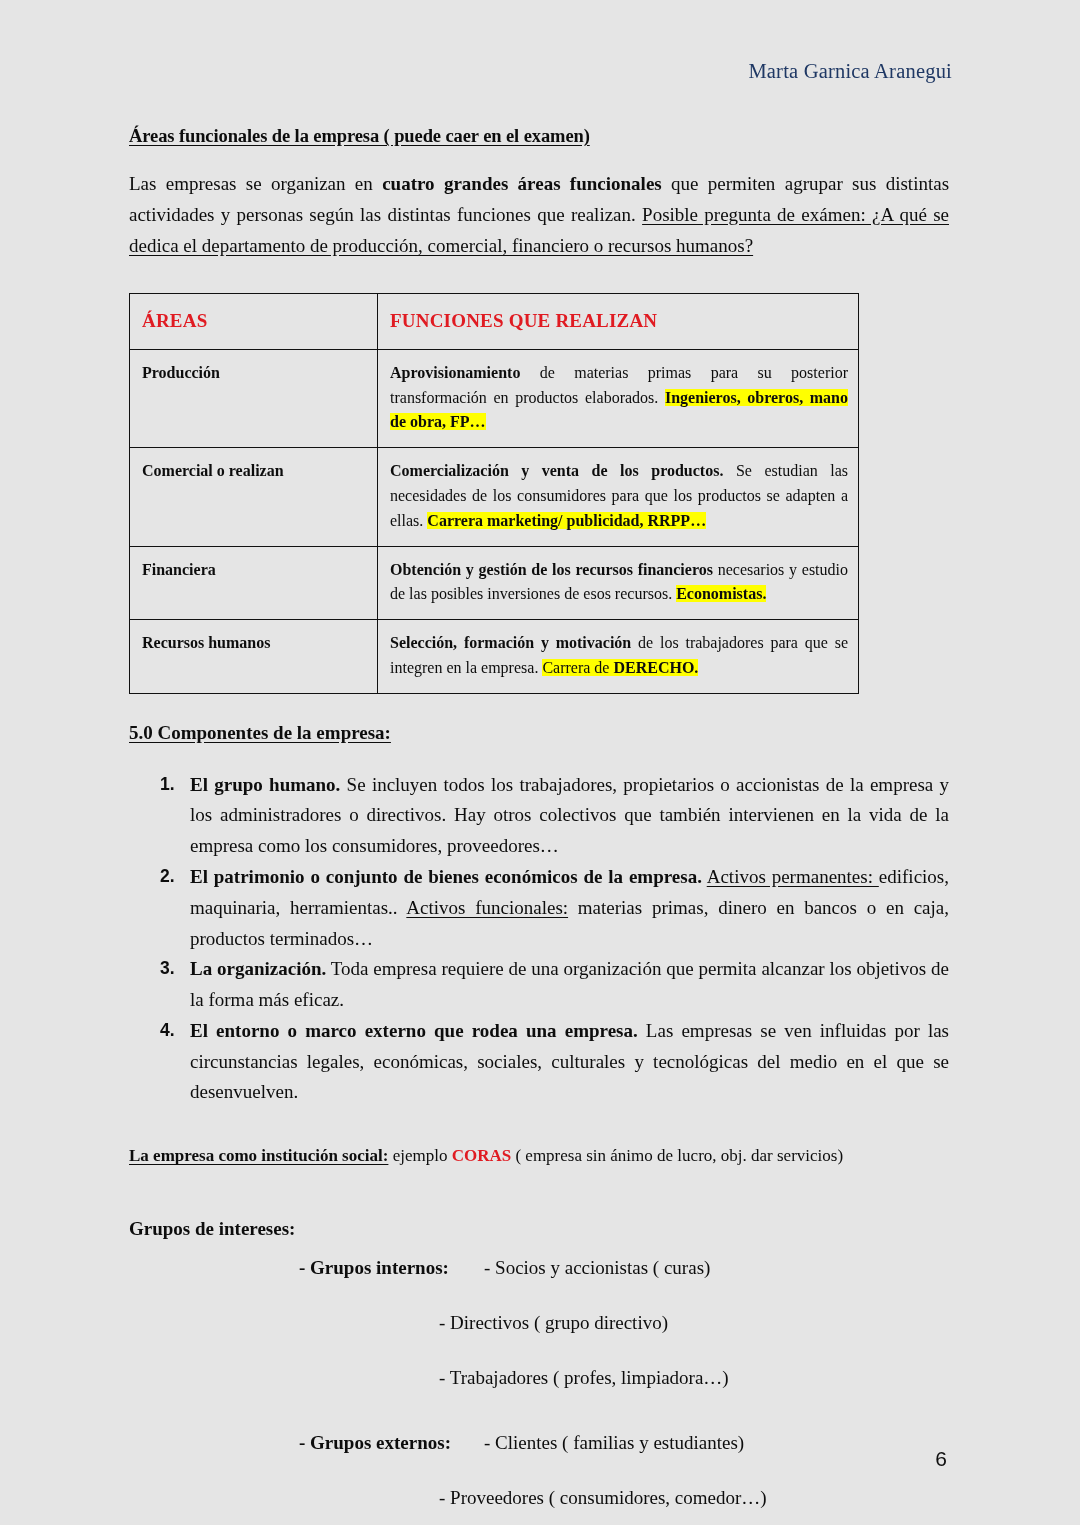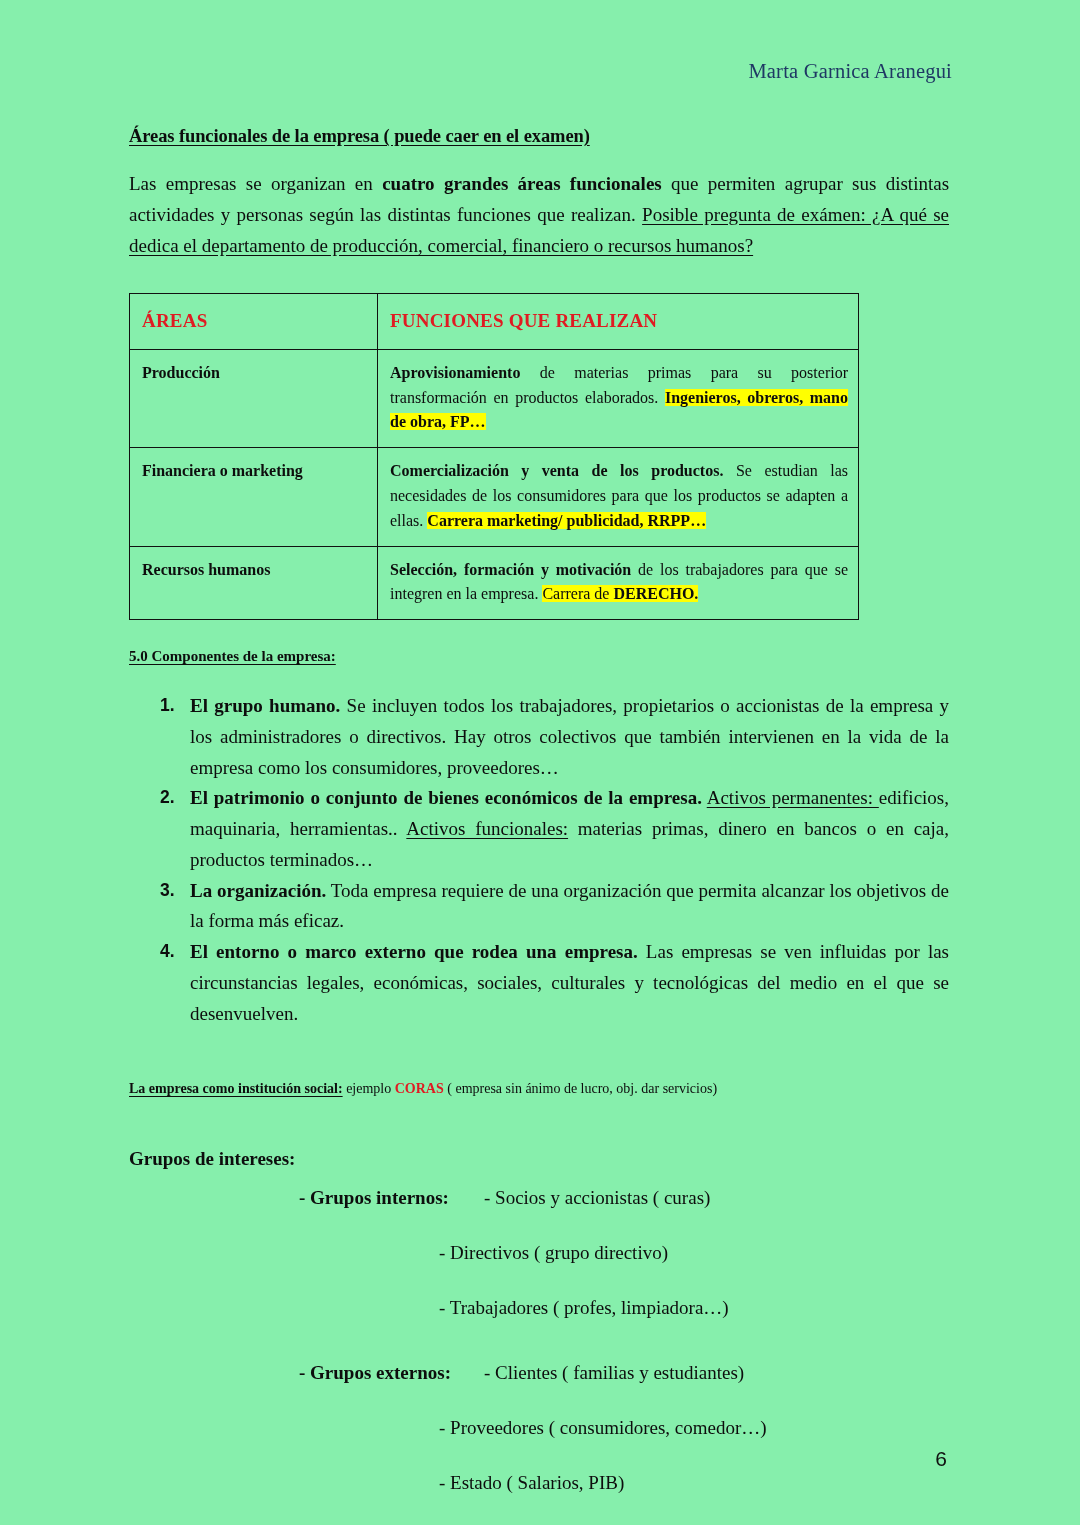--- a/index.html
+++ b/index.html
@@ -12,21 +12,21 @@
     height: 1525px;
     position: relative;
     font-family: "Liberation Serif", "DejaVu Serif", serif;
     color: #0d0d0d;
     overflow: hidden;
   }
 
   .page {
     position: absolute;
     inset: 0;
-    background: #86efac;
+    background: #e5e5e5;
     padding-left: 24px;
   }
 
   
   .doc-header {
     position: absolute;
     top: 60px;
     left: 128px;
     right: 128px;
     text-align: right;
@@ -85,21 +85,21 @@
     font-weight: bold;
     font-size: 19px;
     letter-spacing: 0.2px;
     padding-top: 12px;
     padding-bottom: 13px;
   }
   table.areas tr.body td.col-a { font-weight: bold; }
 
   
   h2.sub-title {
-    font-size: 15px;
+    font-size: 19px;
     font-weight: bold;
     margin: 28px 0 0 0;
     text-decoration: underline;
     text-underline-offset: 2.5px;
   }
 
   
   ol.components {
     list-style: none;
     margin: 26px 0 0 0;
@@ -117,23 +117,23 @@
     position: absolute;
     left: 31px;
     top: 0;
     font-family: "Liberation Sans", "DejaVu Sans", sans-serif;
     font-weight: bold;
     font-size: 17.5px;
   }
 
   
   p.institution {
-    font-size: 14px;
+    font-size: 17px;
     line-height: 1.62;
-    margin: 48px 0 0 0;
+    margin: 34px 0 0 0;
   }
 
   p.groups-title {
     font-size: 19px;
     font-weight: bold;
     margin: 48px 0 0 0;
   }
 
   
   .group-block { margin-top: 18px; }
@@ -187,24 +187,28 @@
           <td class="col-a">ÁREAS</td>
           <td class="col-b">FUNCIONES QUE REALIZAN</td>
         </tr>
 
         <tr class="body">
           <td class="col-a">Producción</td>
           <td class="col-b"><b>Aprovisionamiento</b><span> de materias primas para su posterior transformación en productos elaborados. </span><span class="hl"><span></span><b>Ingenieros, obreros, mano de obra, FP…</b></span></td>
         </tr>
 
         <tr class="body">
-          <td class="col-a">Financiera o marketing</td>
+          <td class="col-a">Comercial o realizan</td>
           <td class="col-b"><b>Comercialización y venta de los productos.</b><span> Se estudian las necesidades de los consumidores para que los productos se adapten a ellas. </span><span class="hl"><span></span><b>Carrera marketing/ publicidad, RRPP…</b></span></td>
         </tr>
 
+        <tr class="body">
+          <td class="col-a">Financiera</td>
+          <td class="col-b"><b>Obtención y gestión de los recursos financieros</b><span> necesarios y estudio de las posibles inversiones de esos recursos. </span><span class="hl"><span></span><b>Economistas.</b></span></td>
+        </tr>
 
         <tr class="body">
           <td class="col-a">Recursos humanos</td>
           <td class="col-b"><b>Selección, formación y motivación</b><span> de los trabajadores para que se integren en la empresa. </span><span class="hl"><span>Carrera de </span><b>DERECHO.</b></span></td>
         </tr>
       </tbody>
     </table>
 
     <h2 class="sub-title">5.0 Componentes de la empresa:</h2>
 

